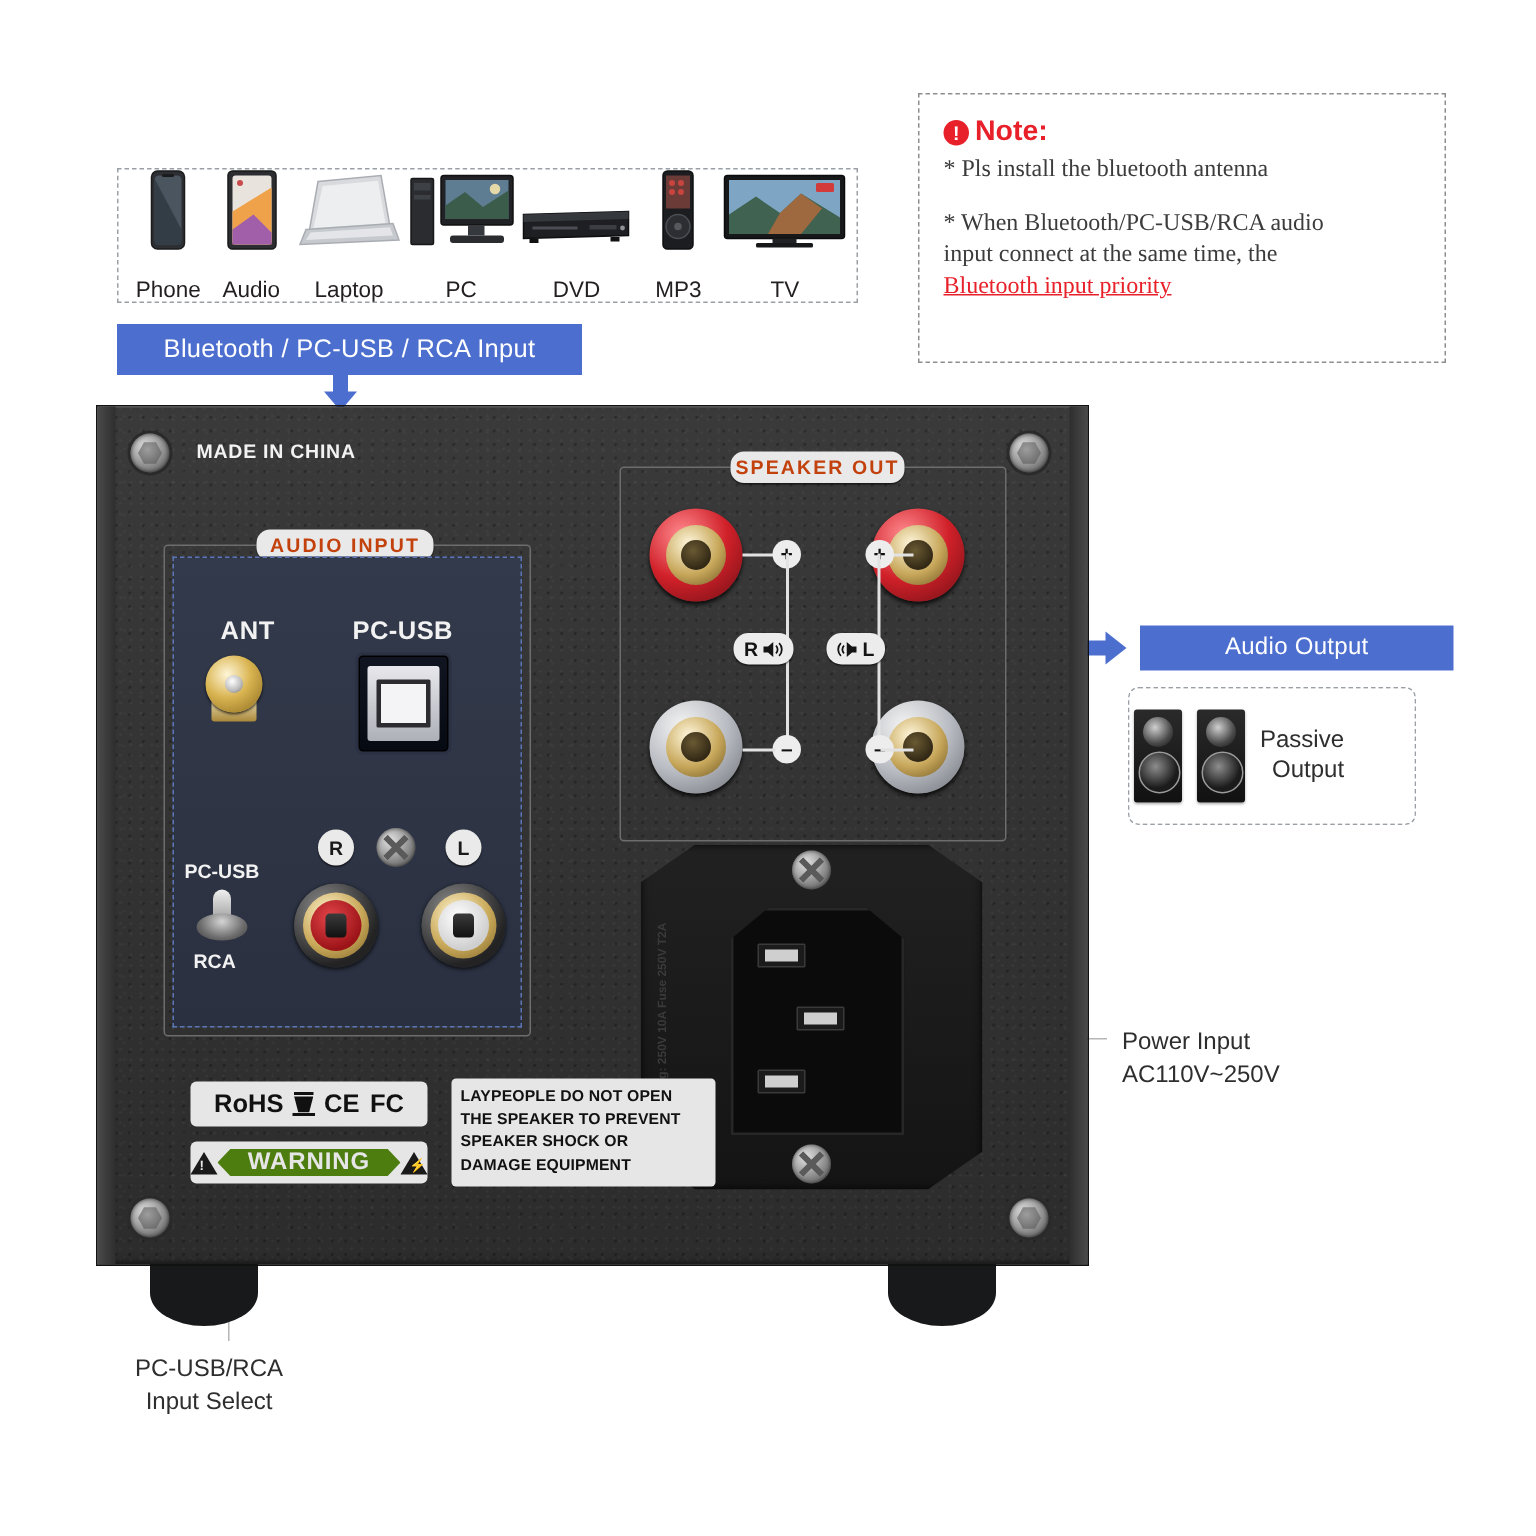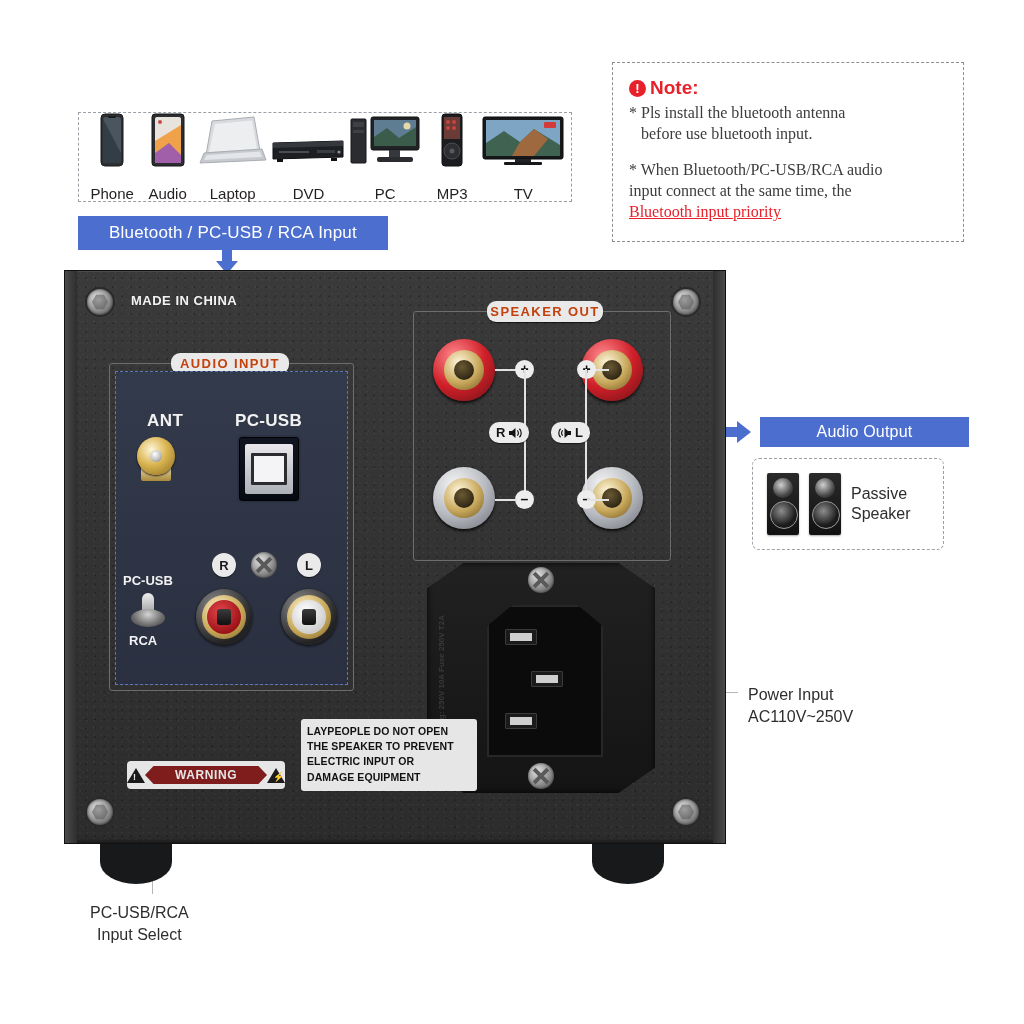--- a/index.html
+++ b/index.html
@@ -197,33 +197,33 @@
   .plate{position:absolute;background:#e6e6e6;color:#111;border-radius:4px;
     display:flex;align-items:center;justify-content:center;font-weight:bold;}
   #cert-plate{left:62px;top:450px;width:158px;height:30px;gap:7px;font-size:17px;}
   #warn-plate{left:62px;top:490px;width:158px;height:28px;}
   #warn-text{position:absolute;left:236px;top:448px;width:176px;height:72px;
     background:#e6e6e6;color:#111;border-radius:3px;font-size:10.5px;font-weight:bold;
     line-height:1.45;padding:5px 6px;box-sizing:border-box;letter-spacing:.1px;}
   .tri{width:0;height:0;border-left:9px solid transparent;border-right:9px solid transparent;
        border-bottom:15px solid #1a1a1a;position:relative;}
   .tri span{position:absolute;left:-3px;top:4px;font-size:9px;color:#e6e6e6;}
-  .warn-band{flex:1;height:18px;background:#7f1d1d;color:#e6e6e6;font-size:12px;
+  .warn-band{flex:1;height:18px;background:#4d7c0f;color:#e6e6e6;font-size:16px;
     display:flex;align-items:center;justify-content:center;letter-spacing:.6px;
     clip-path:polygon(7% 0,93% 0,100% 50%,93% 100%,7% 100%,0 50%);}
   .weee{position:relative;width:13px;height:17px;}
   .weee .bin{position:absolute;left:0;top:3px;width:13px;height:11px;background:#111;
     clip-path:polygon(0 0,100% 0,78% 100%,22% 100%);}
   .weee .lid{position:absolute;left:0;top:0;width:13px;height:2px;background:#111;}
   .weee .bar{position:absolute;left:-1px;top:14px;width:15px;height:2px;background:#111;}
 
   
   #spk-box{left:752px;top:458px;width:192px;height:92px;
     border:1.3px dashed #9aa0a6;border-radius:7px;background:#fff;
-    display:flex;align-items:center;gap:10px;padding-left:14px;box-sizing:border-box;}
+    display:flex;align-items:center;gap:10px;padding-left:3px;box-sizing:border-box;text-align:right;}
   .spk{width:32px;height:62px;background:linear-gradient(180deg,#2a2a2a,#111);border-radius:2px;
     position:relative;box-shadow:0 1px 2px rgba(0,0,0,.35);}
   .spk .tw{position:absolute;left:6px;top:5px;width:20px;height:20px;border-radius:50%;
     background:radial-gradient(circle at 40% 35%,#cfcfcf,#4a4a4a 60%,#101010);}
   .spk .wf{position:absolute;left:3px;top:28px;width:26px;height:26px;border-radius:50%;
     background:radial-gradient(circle at 40% 35%,#8d8d8d,#1b1b1b 62%);border:1px solid #9a9a9a;}
   #spk-label{font-size:16px;color:#2e2e2e;line-height:1.25;}
 
   
   .lead{position:absolute;background:#b6b6b6;}
@@ -265,54 +265,54 @@
     <div class="dev" style="width:76px;">
       <span class="glyph">
         <svg width="70" height="52" viewBox="0 0 70 52">
           <path d="M14 6 L56 2 L62 36 L8 40 Z" fill="#d8dadd" stroke="#a9adb2"></path>
           <path d="M17 9 L54 5.5 L59 34 L11 37 Z" fill="#eceef0"></path>
           <path d="M6 38 L64 34 L68 45 L2 48 Z" fill="#c6c9cd" stroke="#a9adb2"></path>
           <path d="M9 40 L62 36.5 L64 42 L6 45 Z" fill="#e3e5e8"></path>
         </svg>
       </span>
       <span class="lbl">Laptop</span>
-    </div>
-
-    <div class="dev" style="width:80px;">
-      <span class="glyph">
-        <svg width="74" height="40" viewBox="0 0 74 40">
-          <path d="M2 16 L72 14 L72 30 L2 32 Z" fill="#1d1f22" stroke="#0d0e10"></path>
-          <path d="M2 16 L72 14 L72 19 L2 21 Z" fill="#35383c"></path>
-          <rect x="8" y="24" width="30" height="2" fill="#4a4d52"></rect>
-          <rect x="46" y="23" width="18" height="3" fill="#3a3d42"></rect>
-          <circle cx="68" cy="25" r="1.6" fill="#8d9196"></circle>
-          <rect x="6" y="32" width="6" height="3" fill="#111"></rect>
-          <rect x="60" y="31" width="6" height="3" fill="#111"></rect>
-        </svg>
-      </span>
-      <span class="lbl">DVD</span>
     </div>
 
     <div class="dev" style="width:78px;">
       <span class="glyph">
         <svg width="72" height="54" viewBox="0 0 72 54">
           <rect x="2" y="6" width="15" height="44" rx="1" fill="#2a2c30" stroke="#161718"></rect>
           <rect x="4" y="9" width="11" height="5" fill="#3d4045"></rect>
           <rect x="4" y="17" width="11" height="3" fill="#3d4045"></rect>
           <rect x="22" y="4" width="48" height="33" rx="2" fill="#202226" stroke="#111"></rect>
           <rect x="25" y="7" width="42" height="26" fill="#5f7d92"></rect>
           <path d="M25 24 L38 15 L50 25 L67 14 L67 33 L25 33 Z" fill="#3b5c4a"></path>
           <circle cx="58" cy="13" r="3.5" fill="#e6d9a8"></circle>
           <rect x="40" y="37" width="11" height="7" fill="#35383d"></rect>
           <rect x="28" y="44" width="36" height="5" rx="2" fill="#2a2c30"></rect>
         </svg>
       </span>
       <span class="lbl">PC</span>
     </div>
 
+    <div class="dev" style="width:80px;">
+      <span class="glyph">
+        <svg width="74" height="40" viewBox="0 0 74 40">
+          <path d="M2 16 L72 14 L72 30 L2 32 Z" fill="#1d1f22" stroke="#0d0e10"></path>
+          <path d="M2 16 L72 14 L72 19 L2 21 Z" fill="#35383c"></path>
+          <rect x="8" y="24" width="30" height="2" fill="#4a4d52"></rect>
+          <rect x="46" y="23" width="18" height="3" fill="#3a3d42"></rect>
+          <circle cx="68" cy="25" r="1.6" fill="#8d9196"></circle>
+          <rect x="6" y="32" width="6" height="3" fill="#111"></rect>
+          <rect x="60" y="31" width="6" height="3" fill="#111"></rect>
+        </svg>
+      </span>
+      <span class="lbl">DVD</span>
+    </div>
+
     <div class="dev" style="width:60px;">
       <span class="glyph">
         <svg width="28" height="54" viewBox="0 0 28 54">
           <rect x="4" y="1" width="20" height="52" rx="3" fill="#1c1d20" stroke="#0e0f10"></rect>
           <rect x="6" y="4" width="16" height="22" fill="#6b3b38"></rect>
           <circle cx="10" cy="9" r="2" fill="#c8443f"></circle>
             <circle cx="16" cy="9" r="2" fill="#c8443f"></circle>
           <circle cx="10" cy="15" r="2" fill="#c8443f"></circle>
             <circle cx="16" cy="15" r="2" fill="#c8443f"></circle>
           <circle cx="14" cy="38" r="8" fill="#2c2e32" stroke="#4a4d52"></circle>
@@ -339,21 +339,20 @@
 
   </div>
 </div>
 
 <div class="abs" id="note-box">
   <div id="note-title">
     <span class="note-badge">!</span>
     <span class="t">Note:</span>
   </div>
   <p class="note-p">* Pls install the bluetooth antenna</p>
-  <p class="note-p" style="padding-left:12px;">before use bluetooth input.</p>
   <div class="note-gap"></div>
   <p class="note-p">* When Bluetooth/PC-USB/RCA audio</p>
   <p class="note-p">input connect at the same time, the</p>
   <p class="note-p note-hl">Bluetooth input priority</p>
 </div>
 
 <div class="abs banner" id="banner-input">Bluetooth / PC-USB / RCA Input</div>
 <div class="abs" id="arrow-down">
   <span class="stem"></span>
     <span class="head"></span>
@@ -499,52 +498,62 @@
         </span>
       <span class="inlet-pin" style="left:42px;top:64px;width:30px;height:14px;">
           <i></i>
         </span>
       <span class="inlet-pin" style="left:16px;top:106px;width:30px;height:14px;">
           <i></i>
         </span>
     </div>
   </div>
 
+  <div class="plate" id="cert-plate">
+    <span>RoHS</span>
+    <span class="weee">
+        <i class="lid"></i>
+        <i class="bin"></i>
+        <i class="bar"></i>
+      </span>
+    <span>CE</span>
+    <span>FC</span>
+  </div>
 
   <div class="plate" id="warn-plate">
     <span class="tri">
         <span>!</span>
       </span>
     <span class="warn-band">WARNING</span>
     <span class="tri">
         <span>⚡</span>
       </span>
   </div>
 
   <div id="warn-text">
     <div>LAYPEOPLE DO NOT OPEN</div>
     <div>THE SPEAKER TO PREVENT</div>
-    <div>ELECTRIC INPUT OR</div>
+    <div>SPEAKER SHOCK OR</div>
     <div>DAMAGE EQUIPMENT</div>
   </div>
 
 </div>
 
 <div class="abs" id="spk-box">
   <div class="spk">
       <span class="tw"></span>
       <span class="wf"></span>
     </div>
   <div class="spk">
       <span class="tw"></span>
       <span class="wf"></span>
     </div>
   <div id="spk-label">
     <div>Passive</div>
-    <div>Speaker</div>
+    <div>Output</div>
   </div>
 </div>
 
 <div class="callout" style="left:748px;top:684px;">
   <div>Power Input</div>
   <div>AC110V~250V</div>
 </div>
 
 <div class="callout" style="left:90px;top:902px;text-align:center;">
   <div>PC-USB/RCA</div>

